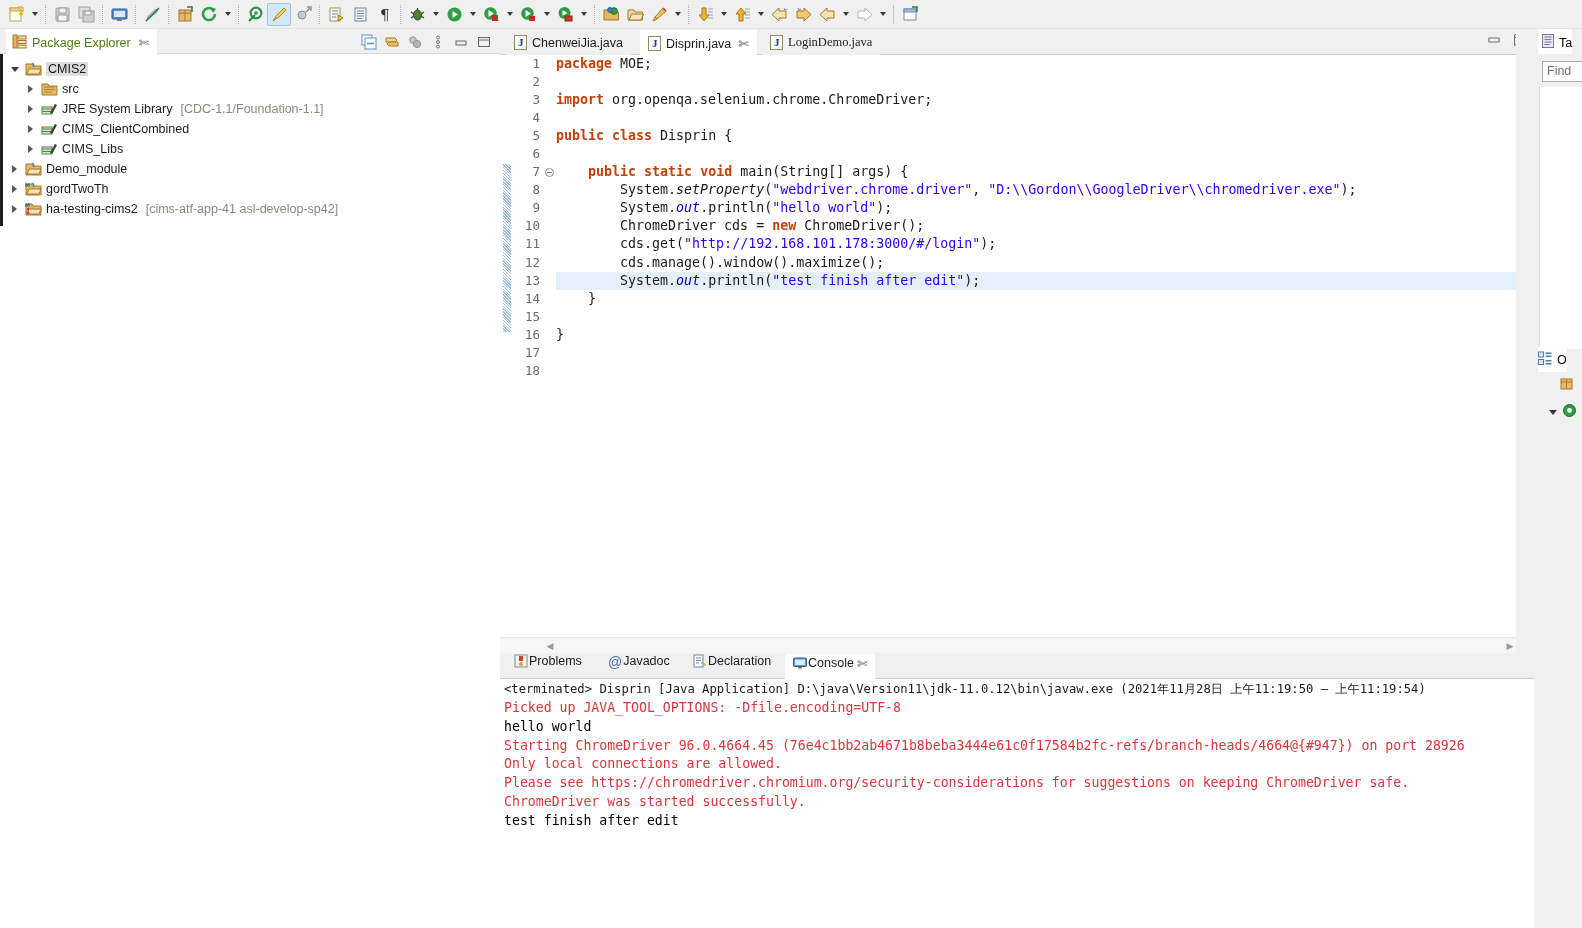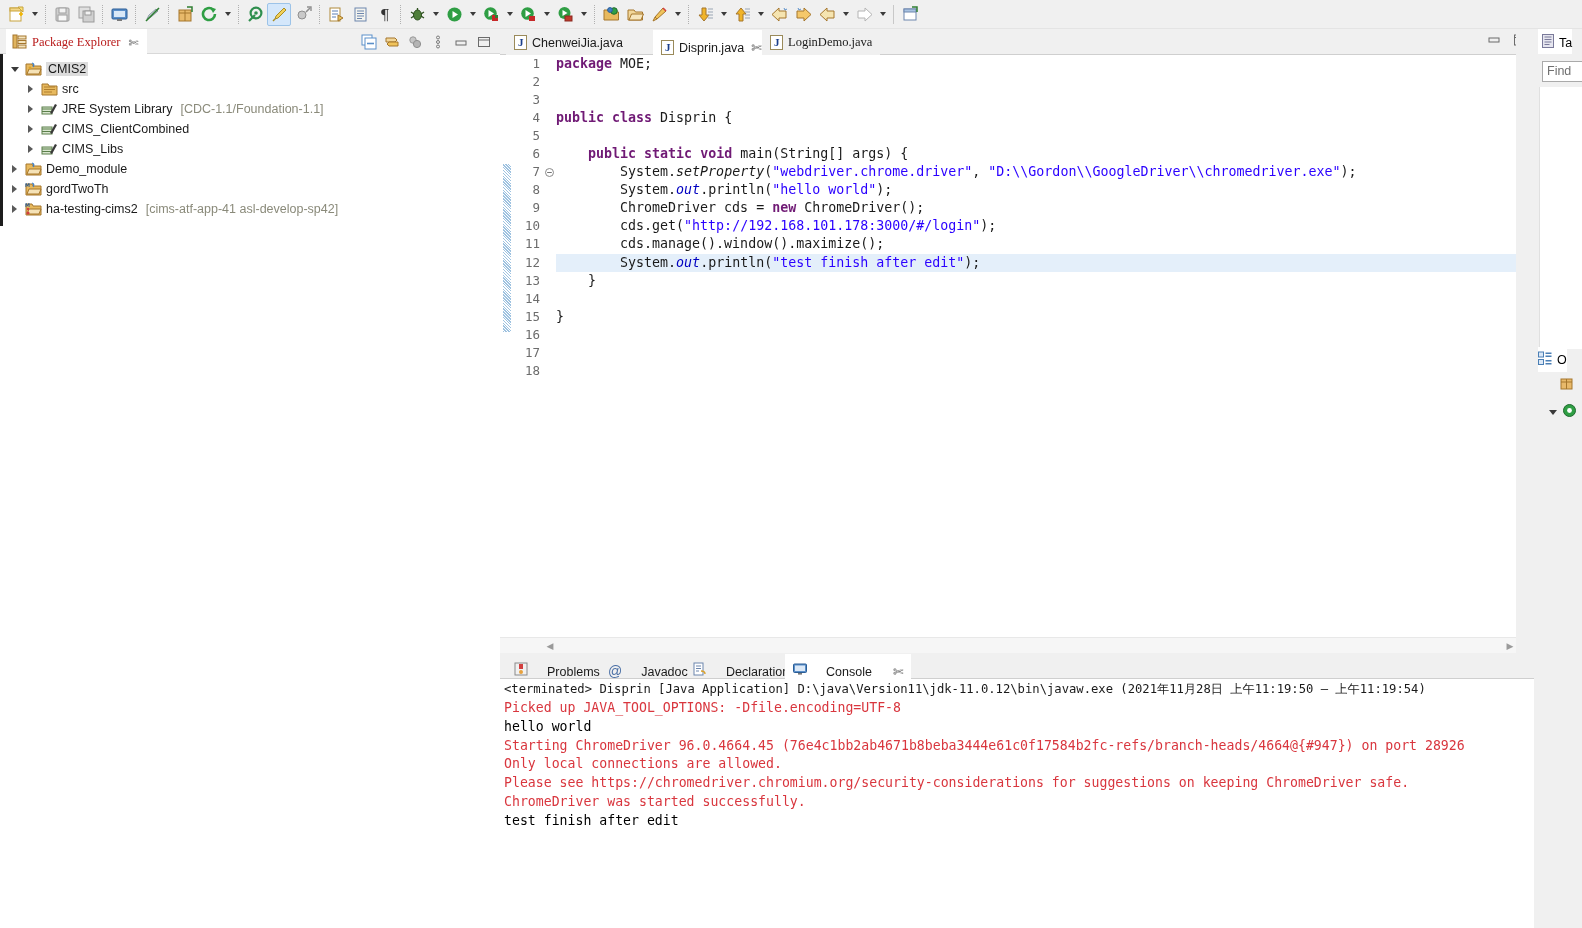--- a/index.html
+++ b/index.html
@@ -52,21 +52,21 @@
     position: relative; height: 25px; background: #f0f0f0;
     border-bottom: 1px solid #d8d8d8;
   }
   .pe-tab {
     position: absolute; left: 6px; top: 0; height: 25px;
     display: flex; align-items: center; gap: 5px;
     padding: 0 8px 0 6px;
     background: #ffffff;
     border-top: 2px solid #ffffff;
   }
-  .pe-tab-label { font-size: 12.5px; color: #b91c1c; font-family: Liberation Serif, serif; }
+  .pe-tab-label { font-size: 12.5px; color: #4d7c0f; }
   .pe-close { font-size: 12px; color: #555; margin-left: 3px; }
   .pe-tools {
     position: absolute; right: 6px; top: 0; height: 25px;
     display: flex; align-items: center; gap: 3px;
   }
   .pe-tool { width: 20px; height: 20px; display: flex; align-items: center; justify-content: center; }
   .pe-body { position: relative; height: 874px; background: #fff; padding-top: 5px; }
   .pe-accent-bar { position: absolute; left: 0; top: 0; width: 3px; height: 172px; background: #1d1d1d; }
 
   .tree-row {
@@ -137,21 +137,21 @@
   }
   .codearea {
     position: absolute; left: 56px; top: 0; right: 18px; height: 572px;
     background: #ffffff; overflow: hidden;
   }
   .cline {
     height: 18.05px; line-height: 18.05px; white-space: pre;
     font-family: "DejaVu Sans Mono", monospace; font-size: 13.3px; color: #1a1a1a;
   }
   .cline.hl { background: #e4effa; }
-  .kw { color: #701a75; font-weight: bold; text-align: center; }
+  .kw { color: #c2410c; font-weight: bold; text-align: center; }
   .str { color: #2a00ff; }
   .fld { color: #0000c0; font-weight: normal; font-style: italic; }
   .mtd { font-style: italic; }
   .ed-vscroll {
     position: absolute; right: 0; top: 0; width: 16px; height: 572px;
     background: #f6f6f6; border-left: 1px solid #ececec;
   }
   .sb-arrow { width: 16px; height: 16px; display: flex; align-items: center; justify-content: center; color: #8a8a8a; font-size: 9px; }
   .ed-hscroll {
     position: absolute; left: 0; bottom: 0; width: 1034px; height: 16px;
@@ -164,21 +164,21 @@
   .console-area {
     position: absolute; left: 500px; top: 653px; width: 1082px; height: 275px;
     background: #ffffff;
   }
   .con-tabbar {
     position: relative; height: 26px; background: #f0f0f0;
     border-bottom: 1px solid #cfcfcf;
   }
   .con-tab {
     position: absolute; top: 1px; height: 25px;
-    display: flex; align-items: flex-end; gap: 19px; padding: 0 8px;
+    display: flex; align-items: flex-start; gap: 1px; padding: 0 8px;
     font-size: 12.5px; color: #1a1a1a;
   }
   .con-tab.active { background: #ffffff; border-top: 2px solid #ffffff; }
   .con-tools { position: absolute; right: 8px; top: 4px; display: flex; gap: 9px; align-items: center; }
   .con-header {
     height: 20px; line-height: 20px;
     font-family: "DejaVu Sans Mono", monospace; font-size: 12.2px; color: #1a1a1a;
     padding-left: 4px; white-space: nowrap;
   }
   .con-body { position: relative; height: 229px; background: #fff; padding-left: 4px; }
@@ -638,21 +638,21 @@
       </div>
     </div>
   </div>
 
   <div class="editor-area">
     <div class="ed-tabbar">
       <div class="ed-tab" style="left:6px;">
         <span class="jfile"></span>
         <span>ChenweiJia.java</span>
       </div>
-      <div class="ed-tab active" style="left:153px;align-items:flex-end;">
+      <div class="ed-tab active" style="left:140px;">
         <span class="jfile"></span>
         <span>Disprin.java</span>
         <span style="color:#555;margin-left:2px;">✄</span>
       </div>
       <div class="ed-tab" style="left:262px;font-family:Liberation Serif, serif;">
         <span class="jfile"></span>
         <span>LoginDemo.java</span>
       </div>
       <div class="ed-winbtns">
         <span>
@@ -692,20 +692,21 @@
           <div class="gline">16</div>
           <div class="gline">17</div>
           <div class="gline">18</div>
         </div>
       <div class="foldcol">
         <div class="foldmark" style="top:113px;">−</div>
       </div>
       <div class="codearea" id="codearea">
           <div class="cline"><span class="kw">package</span><span> MOE;</span></div>
           <div class="cline">&nbsp;</div>
+          <div class="cline"><span class="kw">import</span><span> org.openqa.selenium.chrome.ChromeDriver;</span></div>
           <div class="cline">&nbsp;</div>
           <div class="cline"><span class="kw">public</span><span> </span><span class="kw">class</span><span> Disprin {</span></div>
           <div class="cline">&nbsp;</div>
           <div class="cline"><span>    </span><span class="kw">public</span><span> </span><span class="kw">static</span><span> </span><span class="kw">void</span><span> main(String[] args) {</span></div>
           <div class="cline"><span>        System.</span><span class="mtd">setProperty</span><span>(</span><span class="str">"webdriver.chrome.driver"</span><span>, </span><span class="str">"D:\\Gordon\\GoogleDriver\\chromedriver.exe"</span><span>);</span></div>
           <div class="cline"><span>        System.</span><span class="fld">out</span><span>.println(</span><span class="str">"hello world"</span><span>);</span></div>
           <div class="cline"><span>        ChromeDriver cds = </span><span class="kw">new</span><span> ChromeDriver();</span></div>
           <div class="cline"><span>        cds.get(</span><span class="str">"http://192.168.101.178:3000/#/login"</span><span>);</span></div>
           <div class="cline"><span>        cds.manage().window().maximize();</span></div>
           <div class="cline hl"><span>        System.</span><span class="fld">out</span><span>.println(</span><span class="str">"test finish after edit"</span><span>);</span></div>

